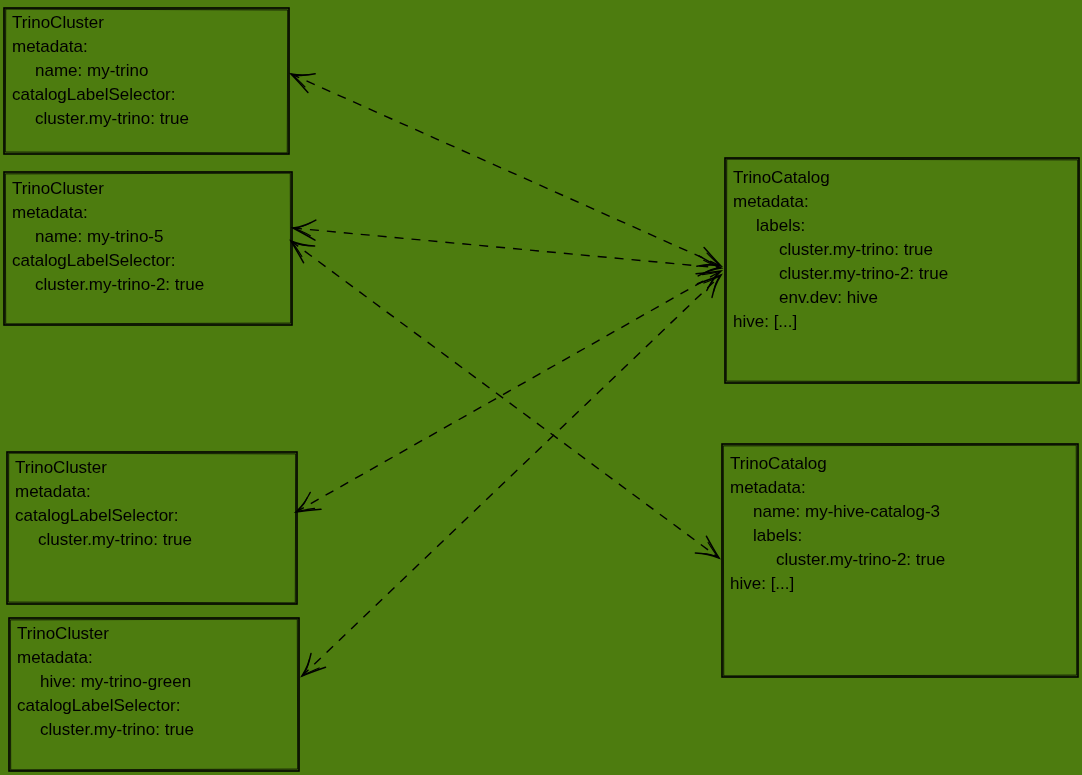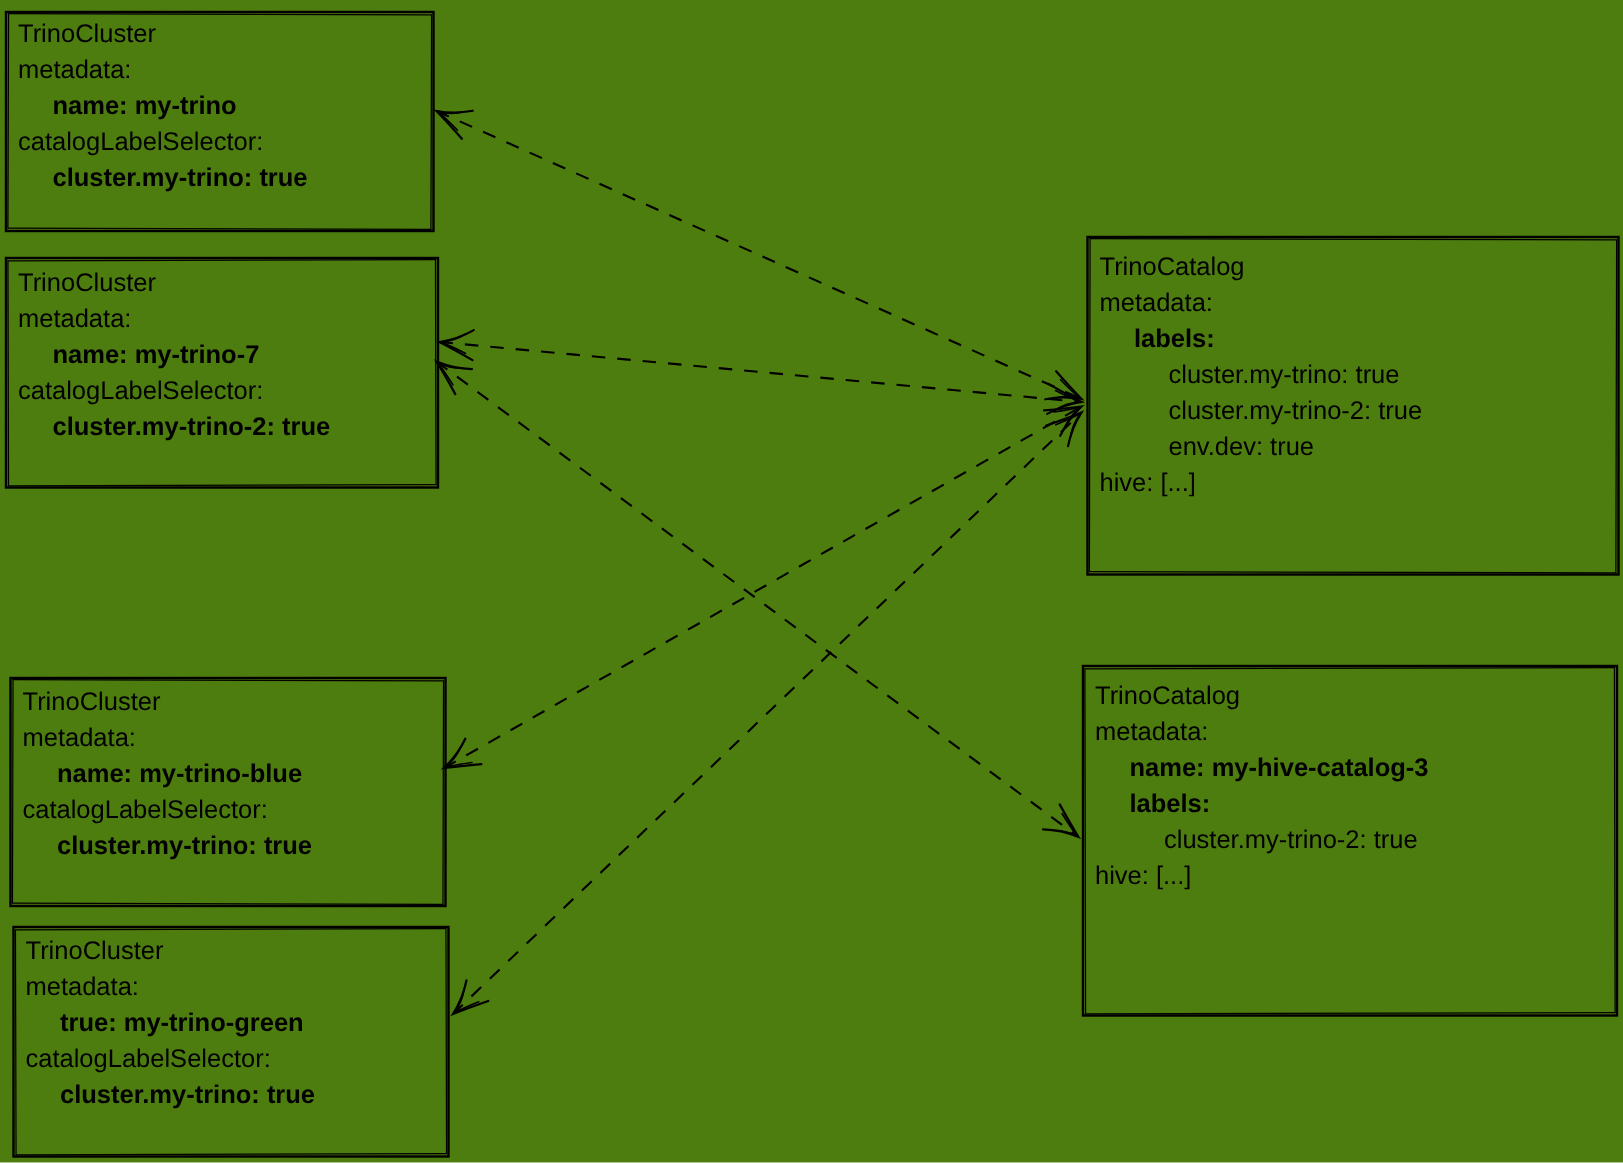--- a/index.html
+++ b/index.html
@@ -7,21 +7,21 @@
   .canvas{position:relative;width:1082px;height:775px;overflow:hidden;background:#4d7c0f;}
   .artwork{position:absolute;left:0;top:0;}
   .edge{fill:none;stroke:#000;stroke-width:1.4;stroke-dasharray:9 8;
         marker-start:url(#ah);marker-end:url(#ah);}
   .bx{fill:none;stroke:#000;stroke-width:1.6;}
   .bx2{fill:none;stroke:#000;stroke-width:0.8;}
   .nodetext{position:absolute;box-sizing:border-box;font-size:17px;line-height:24px;
             padding:4px 9px;white-space:nowrap;}
   .nodetext.cat{padding-top:9px;}
   .ln{white-space:pre;}
-  .ind1{padding-left:23px;font-weight:bold;}
+  .ind1{padding-left:23px;}
   .ind2{padding-left:46px;}
 </style>
 </head>
 <body>
 
 <div class="canvas">
 
   <svg class="artwork" width="1082" height="775" viewBox="0 0 1082 775">
     <defs>
       <marker id="ah" markerUnits="userSpaceOnUse" markerWidth="32" markerHeight="28" refX="26" refY="13" orient="auto-start-reverse">
@@ -68,48 +68,47 @@
     <div class="ln">TrinoCluster</div>
     <div class="ln">metadata:</div>
     <div class="ln ind1">name: my-trino</div>
     <div class="ln">catalogLabelSelector:</div>
     <div class="ln ind1">cluster.my-trino: true</div>
   </div>
 
   <div class="nodetext" style="left:3px;top:173px;width:289px;">
     <div class="ln">TrinoCluster</div>
     <div class="ln">metadata:</div>
-    <div class="ln ind1">name: my-trino-7</div>
+    <div class="ln ind1">name: my-trino-5</div>
     <div class="ln">catalogLabelSelector:</div>
     <div class="ln ind1">cluster.my-trino-2: true</div>
   </div>
 
   <div class="nodetext" style="left:6px;top:452px;width:291px;">
     <div class="ln">TrinoCluster</div>
     <div class="ln">metadata:</div>
-    <div class="ln ind1">name: my-trino-blue</div>
     <div class="ln">catalogLabelSelector:</div>
     <div class="ln ind1">cluster.my-trino: true</div>
   </div>
 
   <div class="nodetext" style="left:8px;top:618px;width:291px;">
     <div class="ln">TrinoCluster</div>
     <div class="ln">metadata:</div>
-    <div class="ln ind1">true: my-trino-green</div>
+    <div class="ln ind1">hive: my-trino-green</div>
     <div class="ln">catalogLabelSelector:</div>
     <div class="ln ind1">cluster.my-trino: true</div>
   </div>
 
   <div class="nodetext cat" style="left:724px;top:157px;width:355px;">
     <div class="ln">TrinoCatalog</div>
     <div class="ln">metadata:</div>
     <div class="ln ind1">labels:</div>
     <div class="ln ind2">cluster.my-trino: true</div>
     <div class="ln ind2">cluster.my-trino-2: true</div>
-    <div class="ln ind2">env.dev: true</div>
+    <div class="ln ind2">env.dev: hive</div>
     <div class="ln">hive: [...]</div>
   </div>
 
   <div class="nodetext cat" style="left:721px;top:443px;width:357px;">
     <div class="ln">TrinoCatalog</div>
     <div class="ln">metadata:</div>
     <div class="ln ind1">name: my-hive-catalog-3</div>
     <div class="ln ind1">labels:</div>
     <div class="ln ind2">cluster.my-trino-2: true</div>
     <div class="ln">hive: [...]</div>

